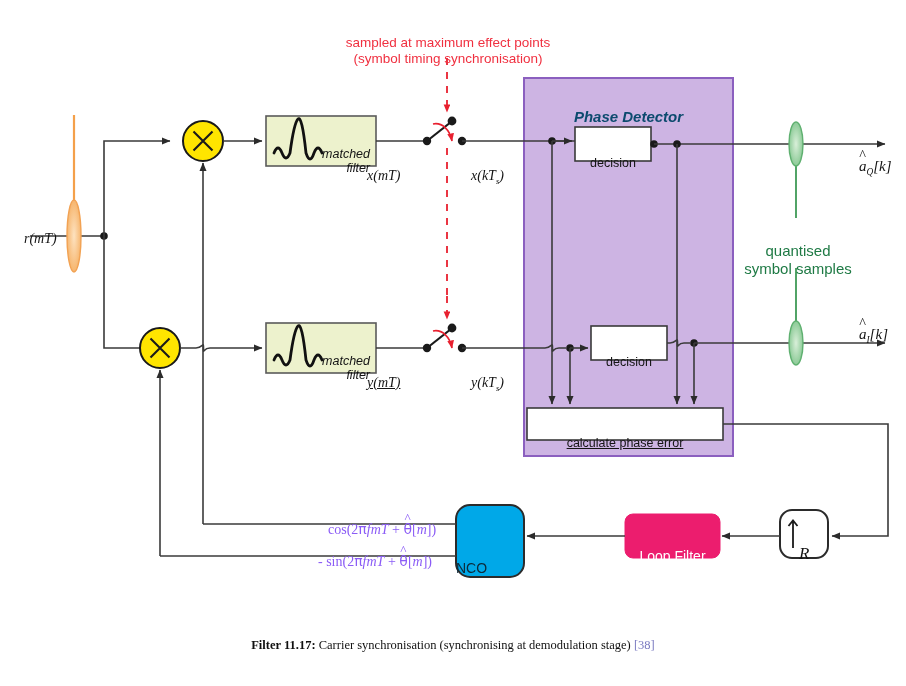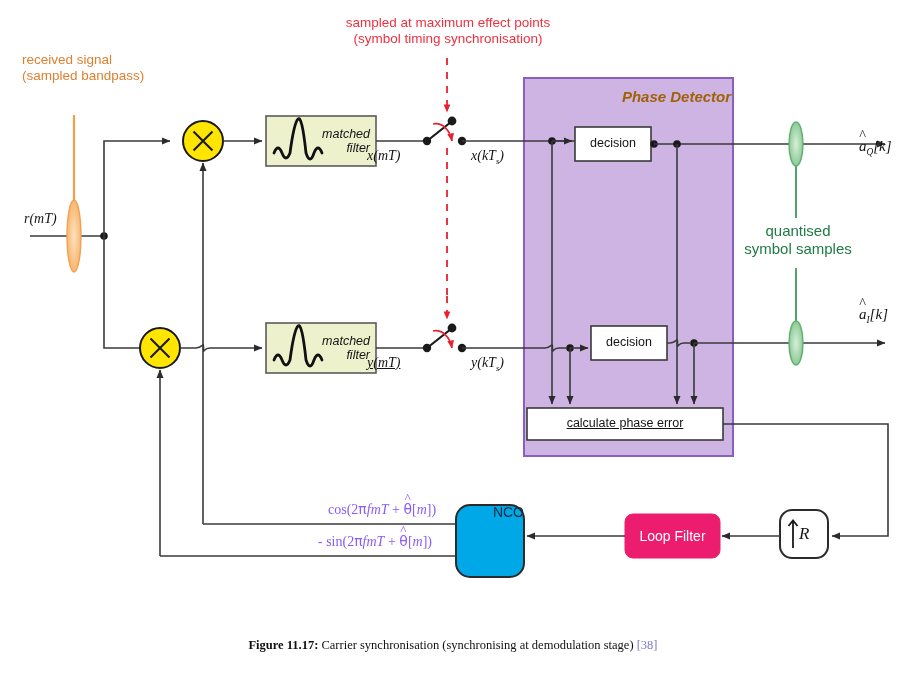--- a/index.html
+++ b/index.html
@@ -22,20 +22,21 @@
     position: absolute;
     left: 0;
     top: 0;
     width: 906px;
     height: 686px;
   }
   .lbl {
     position: absolute;
     white-space: nowrap;
     line-height: 1.18;
+    margin-top: 20px;
   }
 
   
   .ann-red {
     color: #f03040;
     font-family: "Liberation Sans", sans-serif;
     font-size: 13.5px;
     text-align: center;
   }
   
@@ -84,22 +85,21 @@
     transform: translateX(-52%);
     font-size: 0.95em;
     font-style: normal;
     line-height: 1;
   }
   .phase-title {
     font-family: "Liberation Sans", sans-serif;
     font-weight: bold;
     font-style: italic;
     font-size: 15px;
-    color: #a16207;
-    padding-left: 48px;
+    color: #0c4a6e;
   }
   .mf-text {
     font-family: "Liberation Sans", sans-serif;
     font-style: italic;
     font-size: 12.5px;
     color: #141414;
     text-align: right;
     line-height: 1.15;
   }
   .decision-text {
@@ -256,24 +256,20 @@
     <ellipse cx="796" cy="144" rx="7" ry="22" fill="url(#greenLens)" stroke="#5fb070" stroke-width="1.4"></ellipse>
     <path d="M796,268 L796,343" stroke="#3f9a56" stroke-width="1.8" fill="none"></path>
     <ellipse cx="796" cy="343" rx="7" ry="22" fill="url(#greenLens)" stroke="#5fb070" stroke-width="1.4"></ellipse>
   </svg>
 
   <div class="lbl ann-red" style="left:303px; top:15px; width:290px;">
     <div>sampled at maximum effect points</div>
     <div>(symbol timing synchronisation)</div>
   </div>
 
-  <div class="lbl ann-orange" style="left:22px; top:52px; width:190px;">
-    <div>received signal</div>
-    <div>(sampled bandpass)</div>
-  </div>
 
   <div class="lbl ann-green" style="left:736px; top:222px; width:124px;">
     <div>quantised</div>
     <div>symbol samples</div>
   </div>
 
   <div class="lbl phase-title" style="left:524px; top:88px; width:209px; text-align:center;">
     <span>Phase Detector</span>
   </div>
 
@@ -290,21 +286,21 @@
     <span>decision</span>
   </div>
   <div class="lbl decision-text" style="left:591px; top:335px; width:76px; text-align:center;">
     <span>decision</span>
   </div>
 
   <div class="lbl cpe-text" style="left:527px; top:416px; width:196px; text-align:center;">
     <span>calculate phase error</span>
   </div>
 
-  <div class="lbl nco-text" style="left:456px; top:504px; width:68px; text-align:right;">
+  <div class="lbl nco-text" style="left:456px; top:540px; width:68px; text-align:left;">
     <span>NCO</span>
   </div>
 
   <div class="lbl lf-text" style="left:625px; top:528px; width:95px; text-align:center;">
     <span>Loop Filter</span>
   </div>
 
   <div class="lbl" style="left:799px; top:524px; font-family:'Liberation Serif',serif; font-style:italic; font-size:17px; color:#141414;">
     <span>R</span>
   </div>
@@ -341,16 +337,16 @@
     cos(2<span style="font-family:'DejaVu Sans',sans-serif;">π</span><i>f</i><i>mT</i>
     + <span class="hat"><span style="font-family:'DejaVu Sans',sans-serif;">θ</span></span>[<i>m</i>])
   </div>
 
   <div class="lbl math-sm" style="left:318px; top:533px;">
     - sin(2<span style="font-family:'DejaVu Sans',sans-serif;">π</span><i>f</i><i>mT</i>
     + <span class="hat"><span style="font-family:'DejaVu Sans',sans-serif;">θ</span></span>[<i>m</i>])
   </div>
 
   <div id="caption">
-    <span class="cap-num">Figure 11.17:</span><span> Carrier synchronisation (synchronising at demodulation stage) </span><span class="cap-ref">[38]</span>
+    <span class="cap-num">Filter 11.17:</span><span> Carrier synchronisation (synchronising at demodulation stage) </span><span class="cap-ref">[38]</span>
   </div>
 
 </div>
 
 </body></html>

